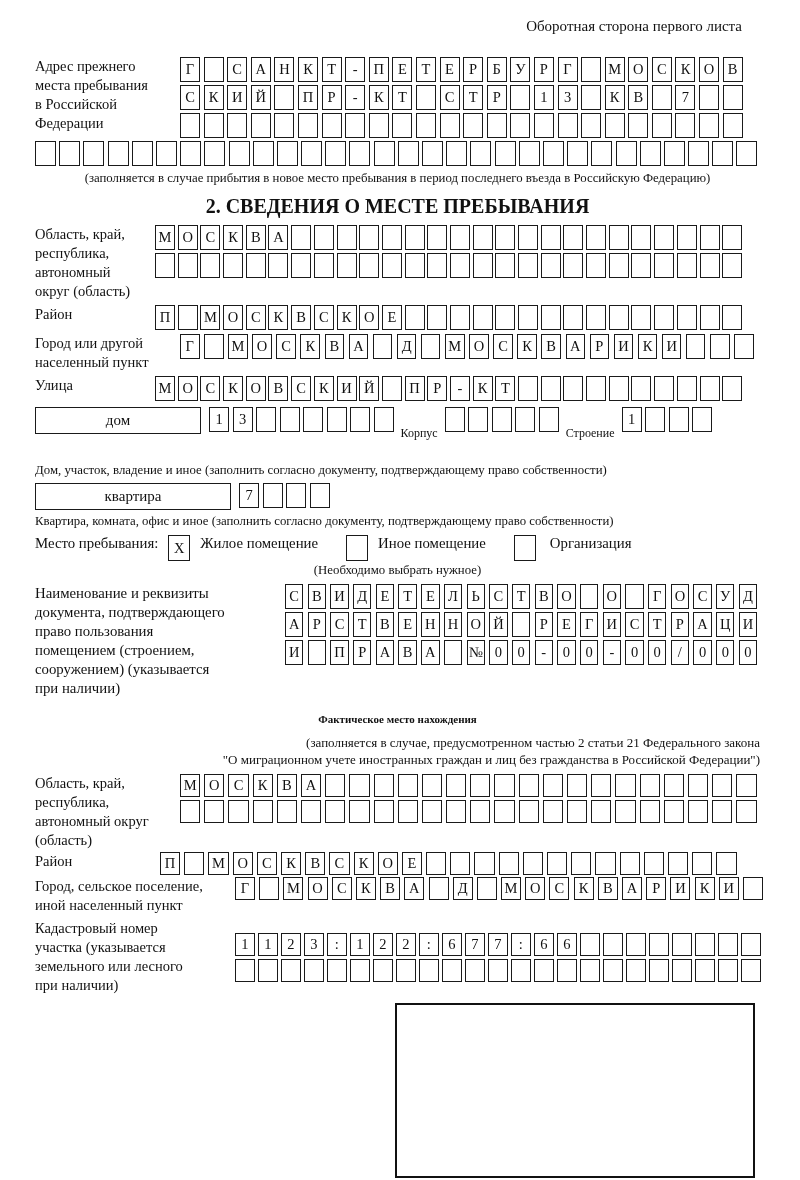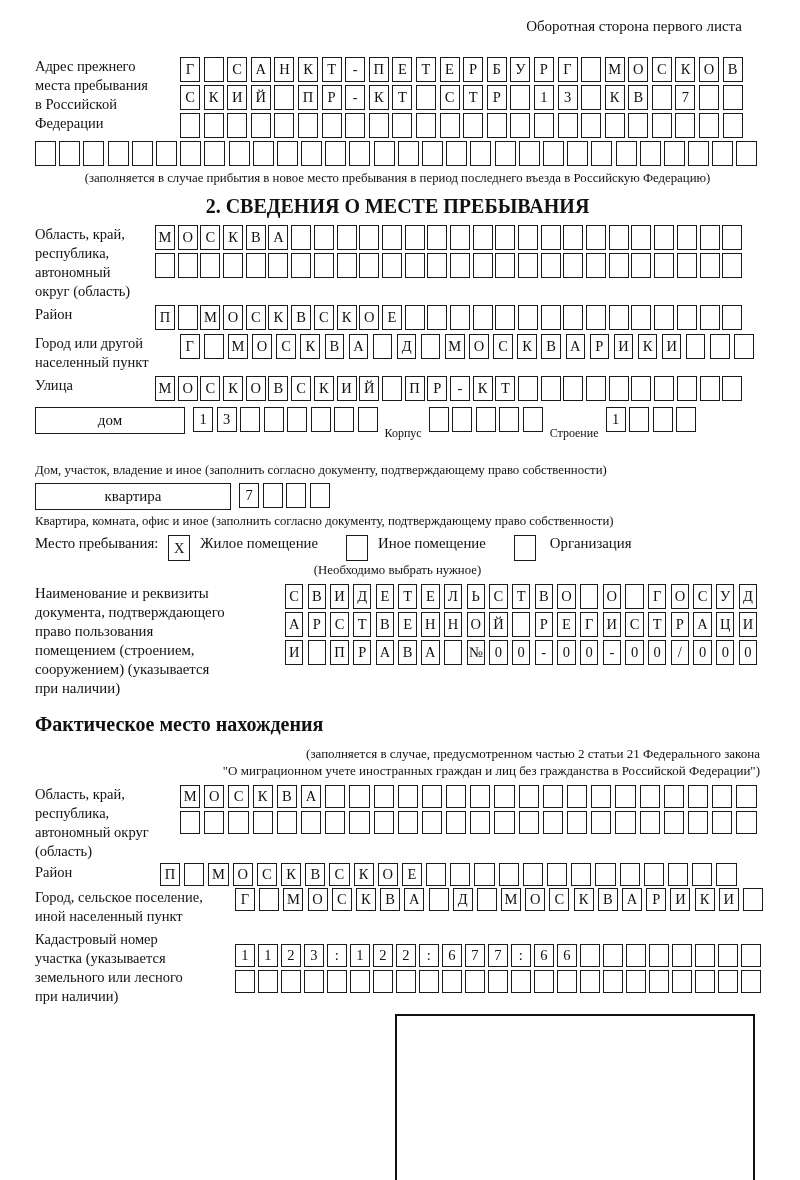--- a/index.html
+++ b/index.html
@@ -27,32 +27,32 @@
   .cr22  { gap:4.2px; }  .cr22  .cell { width:20px;  height:23px; }
   .cr23k { gap:3.5px; }  .cr23k .cell { width:19.5px; height:23px; }
   .crh   { gap:3.5px; }  .crh   .cell { width:20px; }
 
   .note { font-size:12.8px; text-align:center; margin-top:5px; }
   .sec-title { font-size:20px; font-weight:bold; text-align:center; margin:9px 0 7px 0; }
 
   .inline-lbl { font-size:12px; margin:13px 7px; line-height:26px; }
   .widebox { box-sizing:border-box; border:1.6px solid #1a1a1a; height:27px; flex:none;
              display:flex; align-items:center; justify-content:center; font-size:15px; }
-  .wb-house { width:150px; margin-right:8px; }
+  .wb-house { width:166px; margin-right:8px; }
   .wb-apt   { width:196px; margin-right:8px; }
 
   .caption { font-size:12.8px; margin:4px 0 5px 0; }
 
   .stayrow { display:flex; margin-top:6px; font-size:14.8px; }
   .cbox { box-sizing:border-box; border:1.6px solid #1a1a1a; width:22px; height:26px; flex:none;
           display:flex; align-items:center; justify-content:center; font-size:14.5px; }
 
   .mt2 { margin-top:2px; } .mt4 { margin-top:4px; } .mt6 { margin-top:6px; }
 
-  .fact-title { font-size:20px; font-weight:bold; text-align:left; margin:15px 0 9px 0; }
+  .fact-title { font-size:11px; font-weight:bold; text-align:center; margin:15px 0 9px 0; }
   .fact-note { font-size:13px; text-align:right; line-height:17px; }
 
   .stampbox { box-sizing:border-box; border:2px solid #111; width:360px; height:175px;
               margin-left:360px; margin-top:8px; }
   .stamp-caption { width:420px; margin-left:328px; margin-top:5px;
                    font-size:13.2px; line-height:17px; text-align:center; }
 </style>
 </head>
 <body>
 

